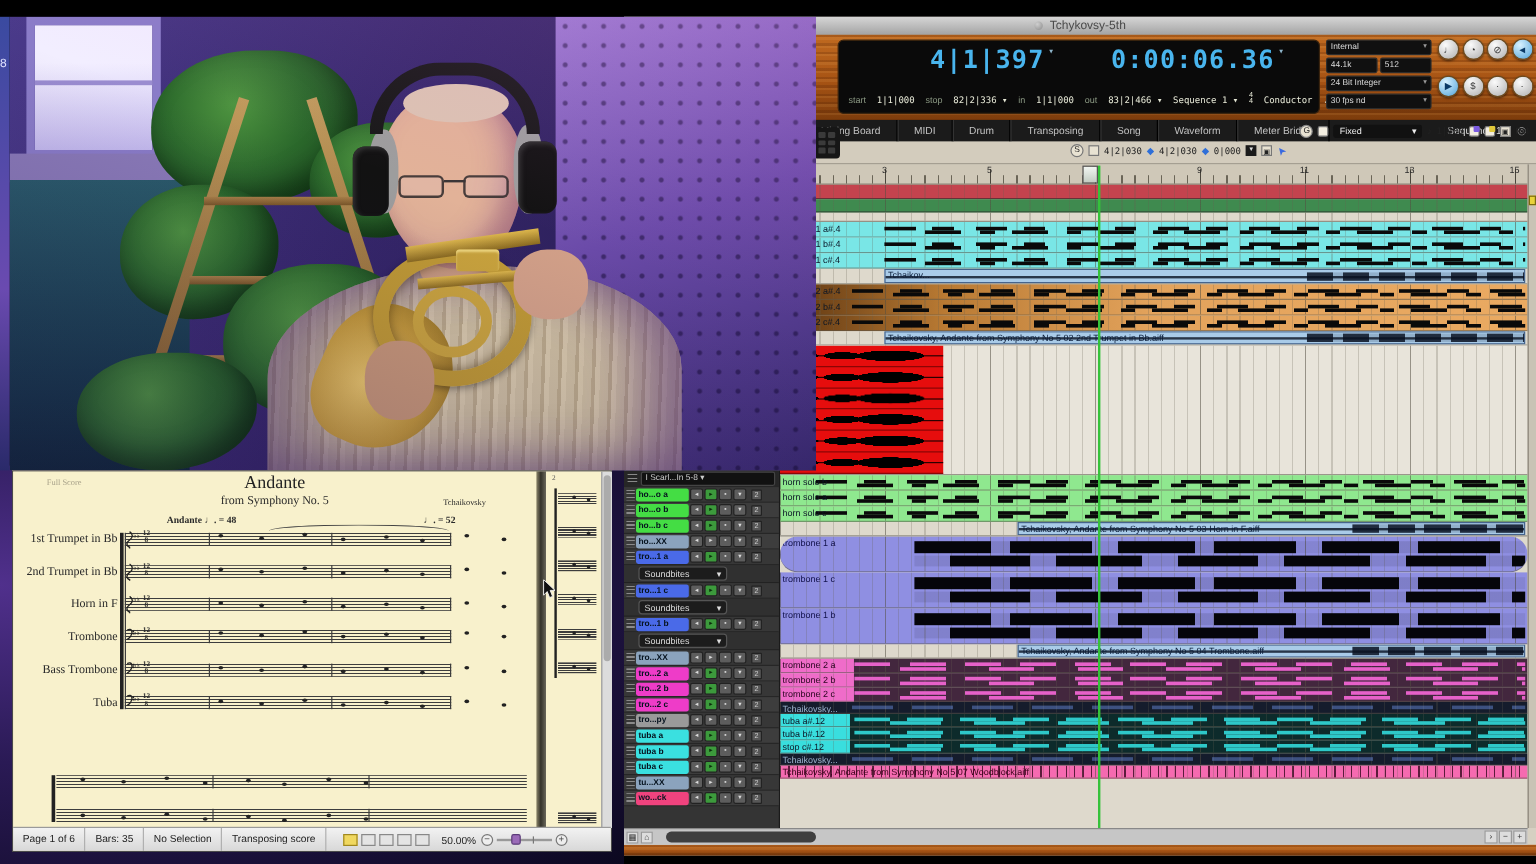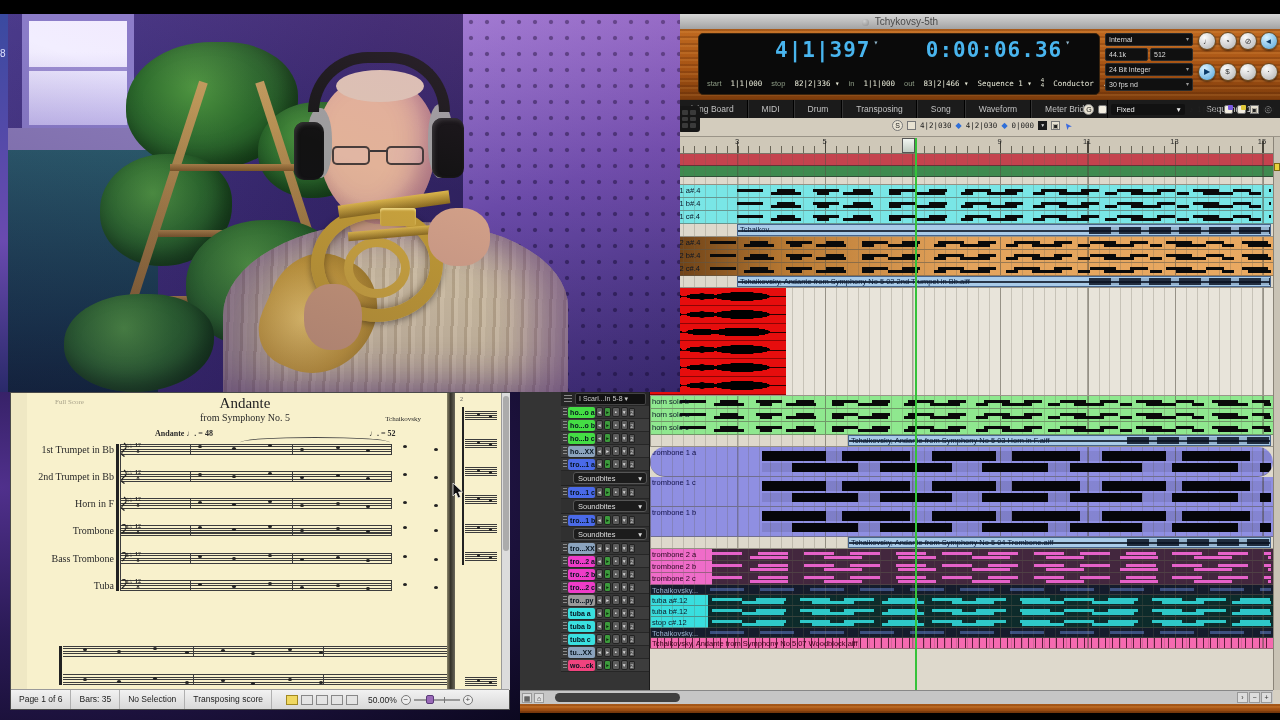--- a/index.html
+++ b/index.html
@@ -142,21 +142,21 @@
   .rec-row{flex:1;position:relative;border-bottom:1px solid rgba(80,0,0,.6);}
   .rec-row::before{content:"";position:absolute;left:0;right:0;top:48%;height:1px;background:#2a0000;}
   .rec-row::after{content:"";position:absolute;inset:0;
     background:radial-gradient(ellipse 45px 7px at 92px 50%,#000 62%,transparent 63%),
                radial-gradient(ellipse 26px 5px at 52px 50%,#000 60%,transparent 61%),
                radial-gradient(ellipse 14px 3px at 24px 50%,#000 58%,transparent 60%);}
   .strip-lane{border-bottom:1px solid rgba(40,40,40,.6);}
   #playhead{position:absolute;left:395px;top:124px;width:2px;height:552px;background:#35c23a;z-index:3;}
   
   #track-panel{position:absolute;left:0;top:378px;width:130px;height:298px;background:#343434;
-    border-right:1px solid #1a1a1a;padding-left:41px;}
+    border-right:1px solid #1a1a1a;}
   .tp-header{height:14px;background:#262626;display:flex;align-items:center;gap:3px;padding:0 3px;}
   .tp-header .hicon{width:8px;height:8px;background:repeating-linear-gradient(180deg,#888 0 1px,transparent 1px 3px);}
   .tp-header .hdrop{flex:1;background:#111;border:1px solid #444;border-radius:2px;color:#ccc;
     font-size:7px;line-height:10px;padding:0 3px;display:flex;justify-content:space-between;}
   .tp-row{height:13px;display:flex;align-items:center;gap:1px;padding-left:2px;
     border-bottom:1px solid #262626;background:#3d3d3d;}
   .tp-row:nth-child(odd){background:#373737;}
   .tp-grip{width:7px;height:9px;background:repeating-linear-gradient(180deg,#8a8a8a 0 1px,transparent 1px 3px);}
   .tp-chip{width:44px;height:11px;border-radius:2px;font-size:7px;font-weight:bold;color:#06131f;
     line-height:11px;padding-left:2px;white-space:nowrap;overflow:hidden;}
@@ -223,21 +223,21 @@
   .v-pipe{position:absolute;background:linear-gradient(#dcb64c,#8a6a20);}
   .v-valves{position:absolute;left:372px;top:194px;width:36px;height:18px;background:#caa43c;border-radius:3px;
     box-shadow:inset 0 2px 2px #f0d880;}
   .v-hand{position:absolute;border-radius:45%;}
   .v-light{position:absolute;inset:0;background:linear-gradient(200deg,rgba(225,125,225,.17),transparent 42%,rgba(35,18,75,.28));}
 
   
   #score{position:absolute;left:10px;top:392px;width:500px;height:318px;z-index:6;
     background:#efe8c4;border:1px solid #4a4a4a;}
   #score-page{position:absolute;left:0;top:0;width:436px;height:297px;background:#f8f1cc;
-    font-family:"Liberation Serif",serif;color:#2a2a2a;margin-left:16px;}
+    font-family:"Liberation Serif",serif;color:#2a2a2a;}
   .sc-fullscore{position:absolute;left:28px;top:5px;font-size:7px;color:#a8a28a;}
   .sc-title{position:absolute;left:0;top:2px;width:436px;text-align:center;font-size:15px;color:#222;}
   .sc-sub{position:absolute;left:0;top:19px;width:436px;text-align:center;font-size:10px;}
   .sc-composer{position:absolute;right:42px;top:22px;font-size:7px;}
   .sc-tempo-l{position:absolute;left:128px;top:36px;font-size:8px;font-weight:bold;}
   .sc-tempo-r{position:absolute;left:342px;top:36px;font-size:8px;font-weight:bold;}
   .staff-row{position:absolute;left:0;height:14px;}
   .staff-label{position:absolute;left:0;top:0;width:87px;text-align:right;font-size:10px;line-height:11px;}
   .staff{position:absolute;left:93px;top:0;width:272px;height:11px;
     background:repeating-linear-gradient(180deg,#3d3d3d 0 1px,transparent 1px 2.5px);}

